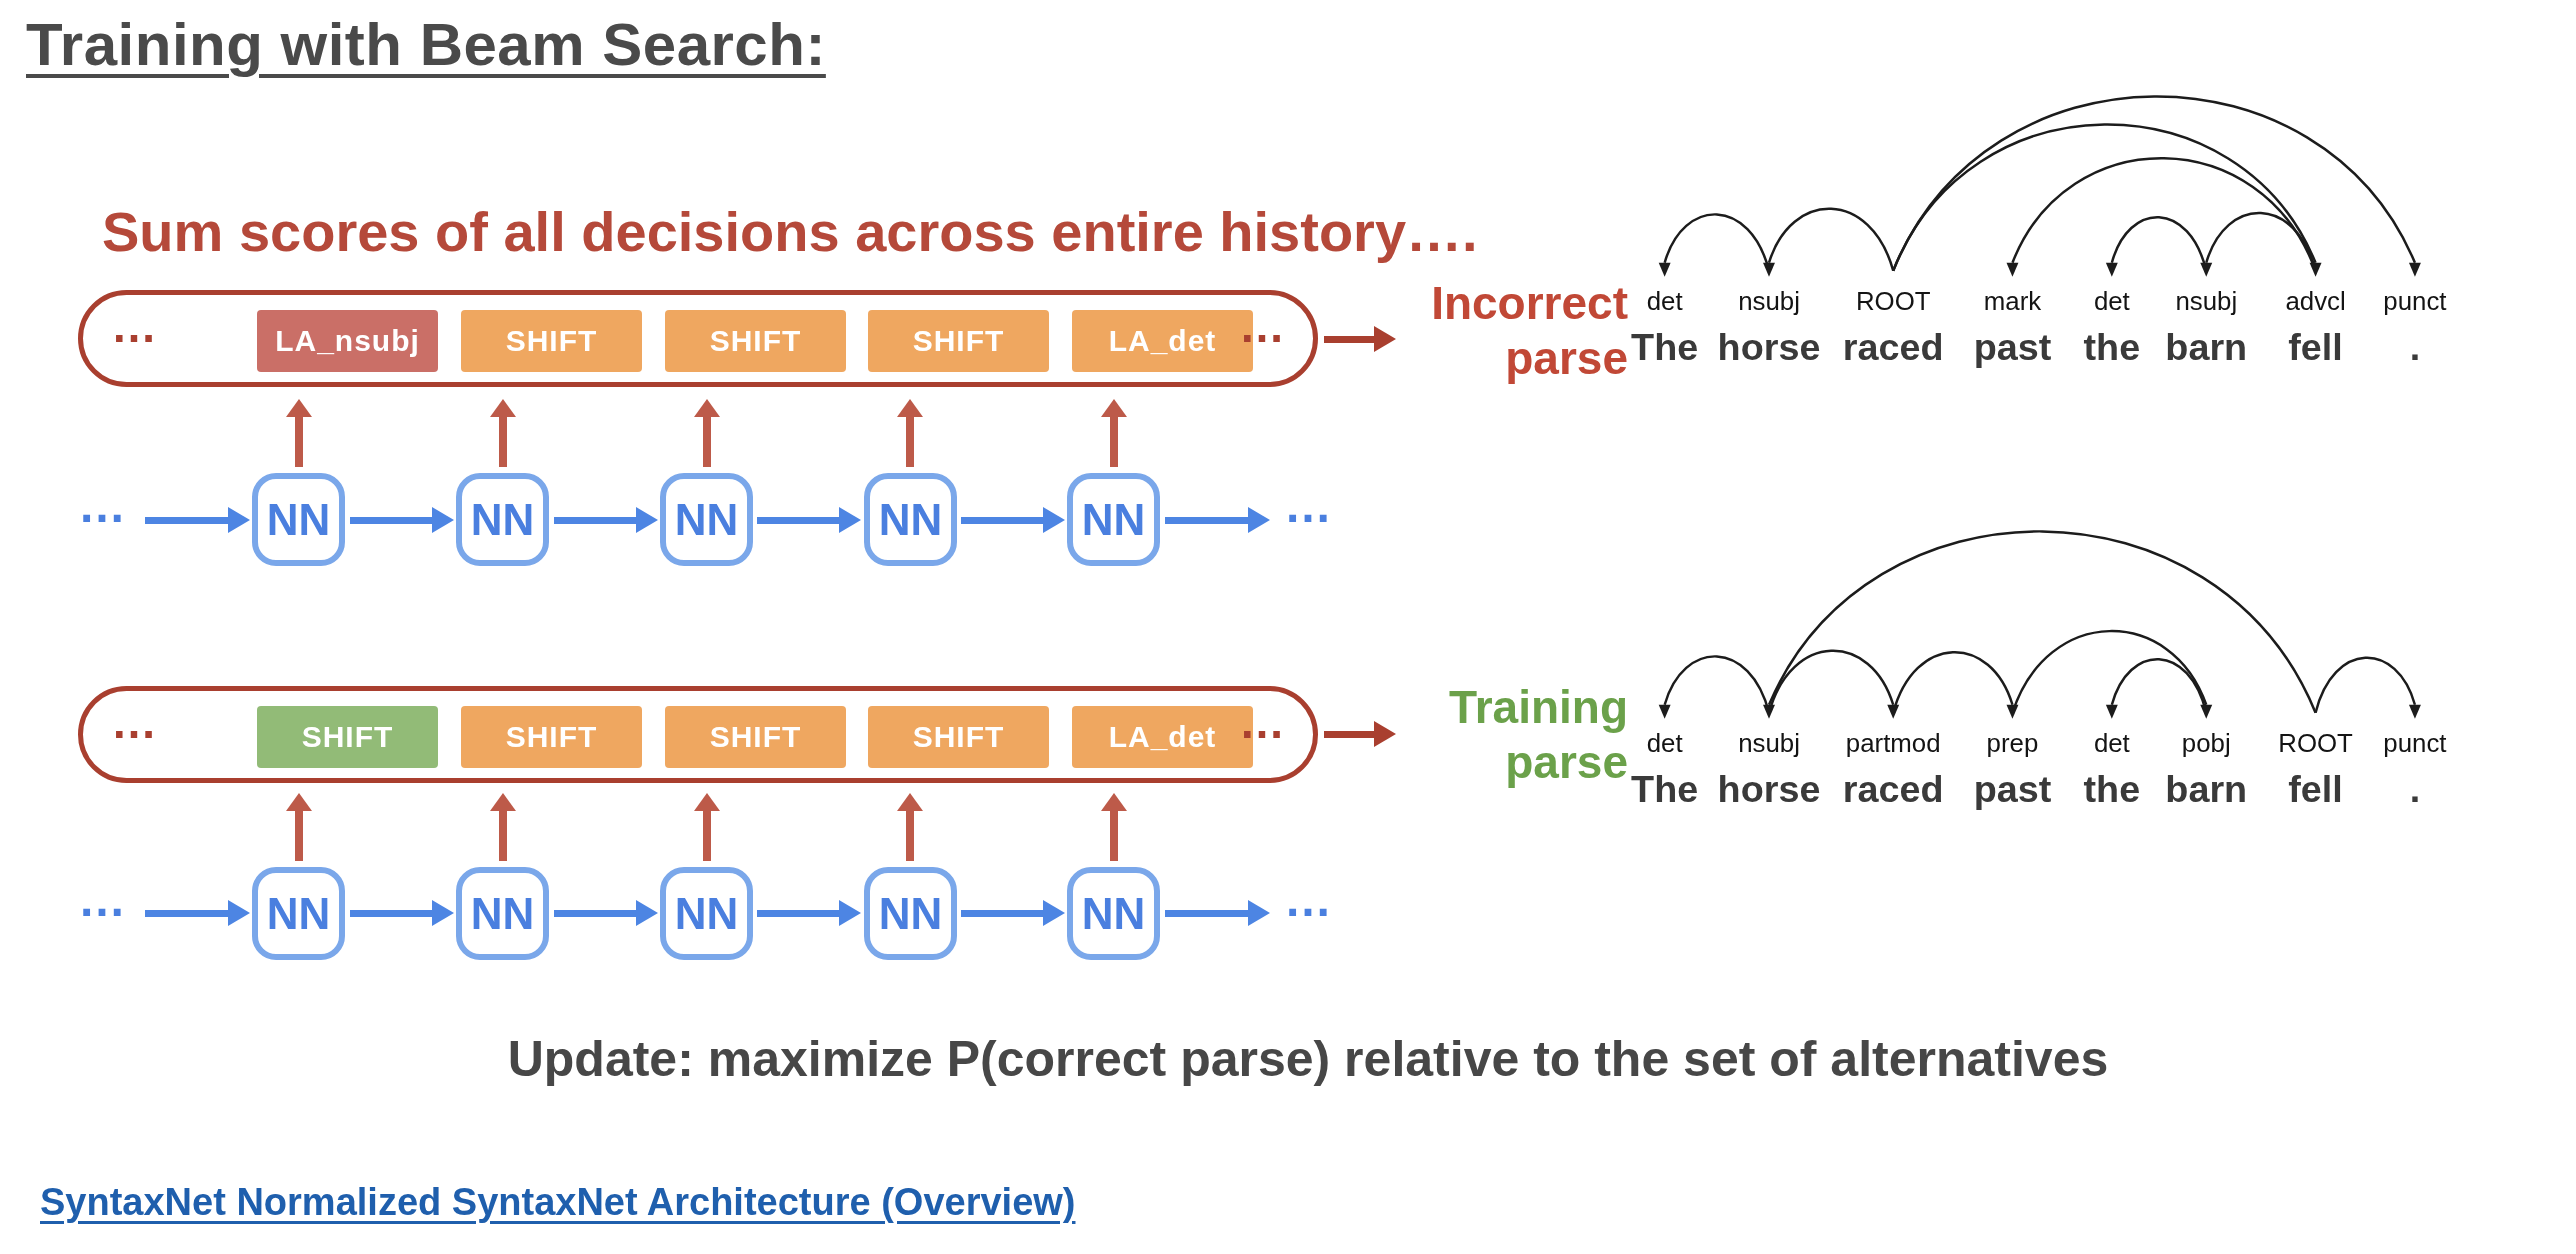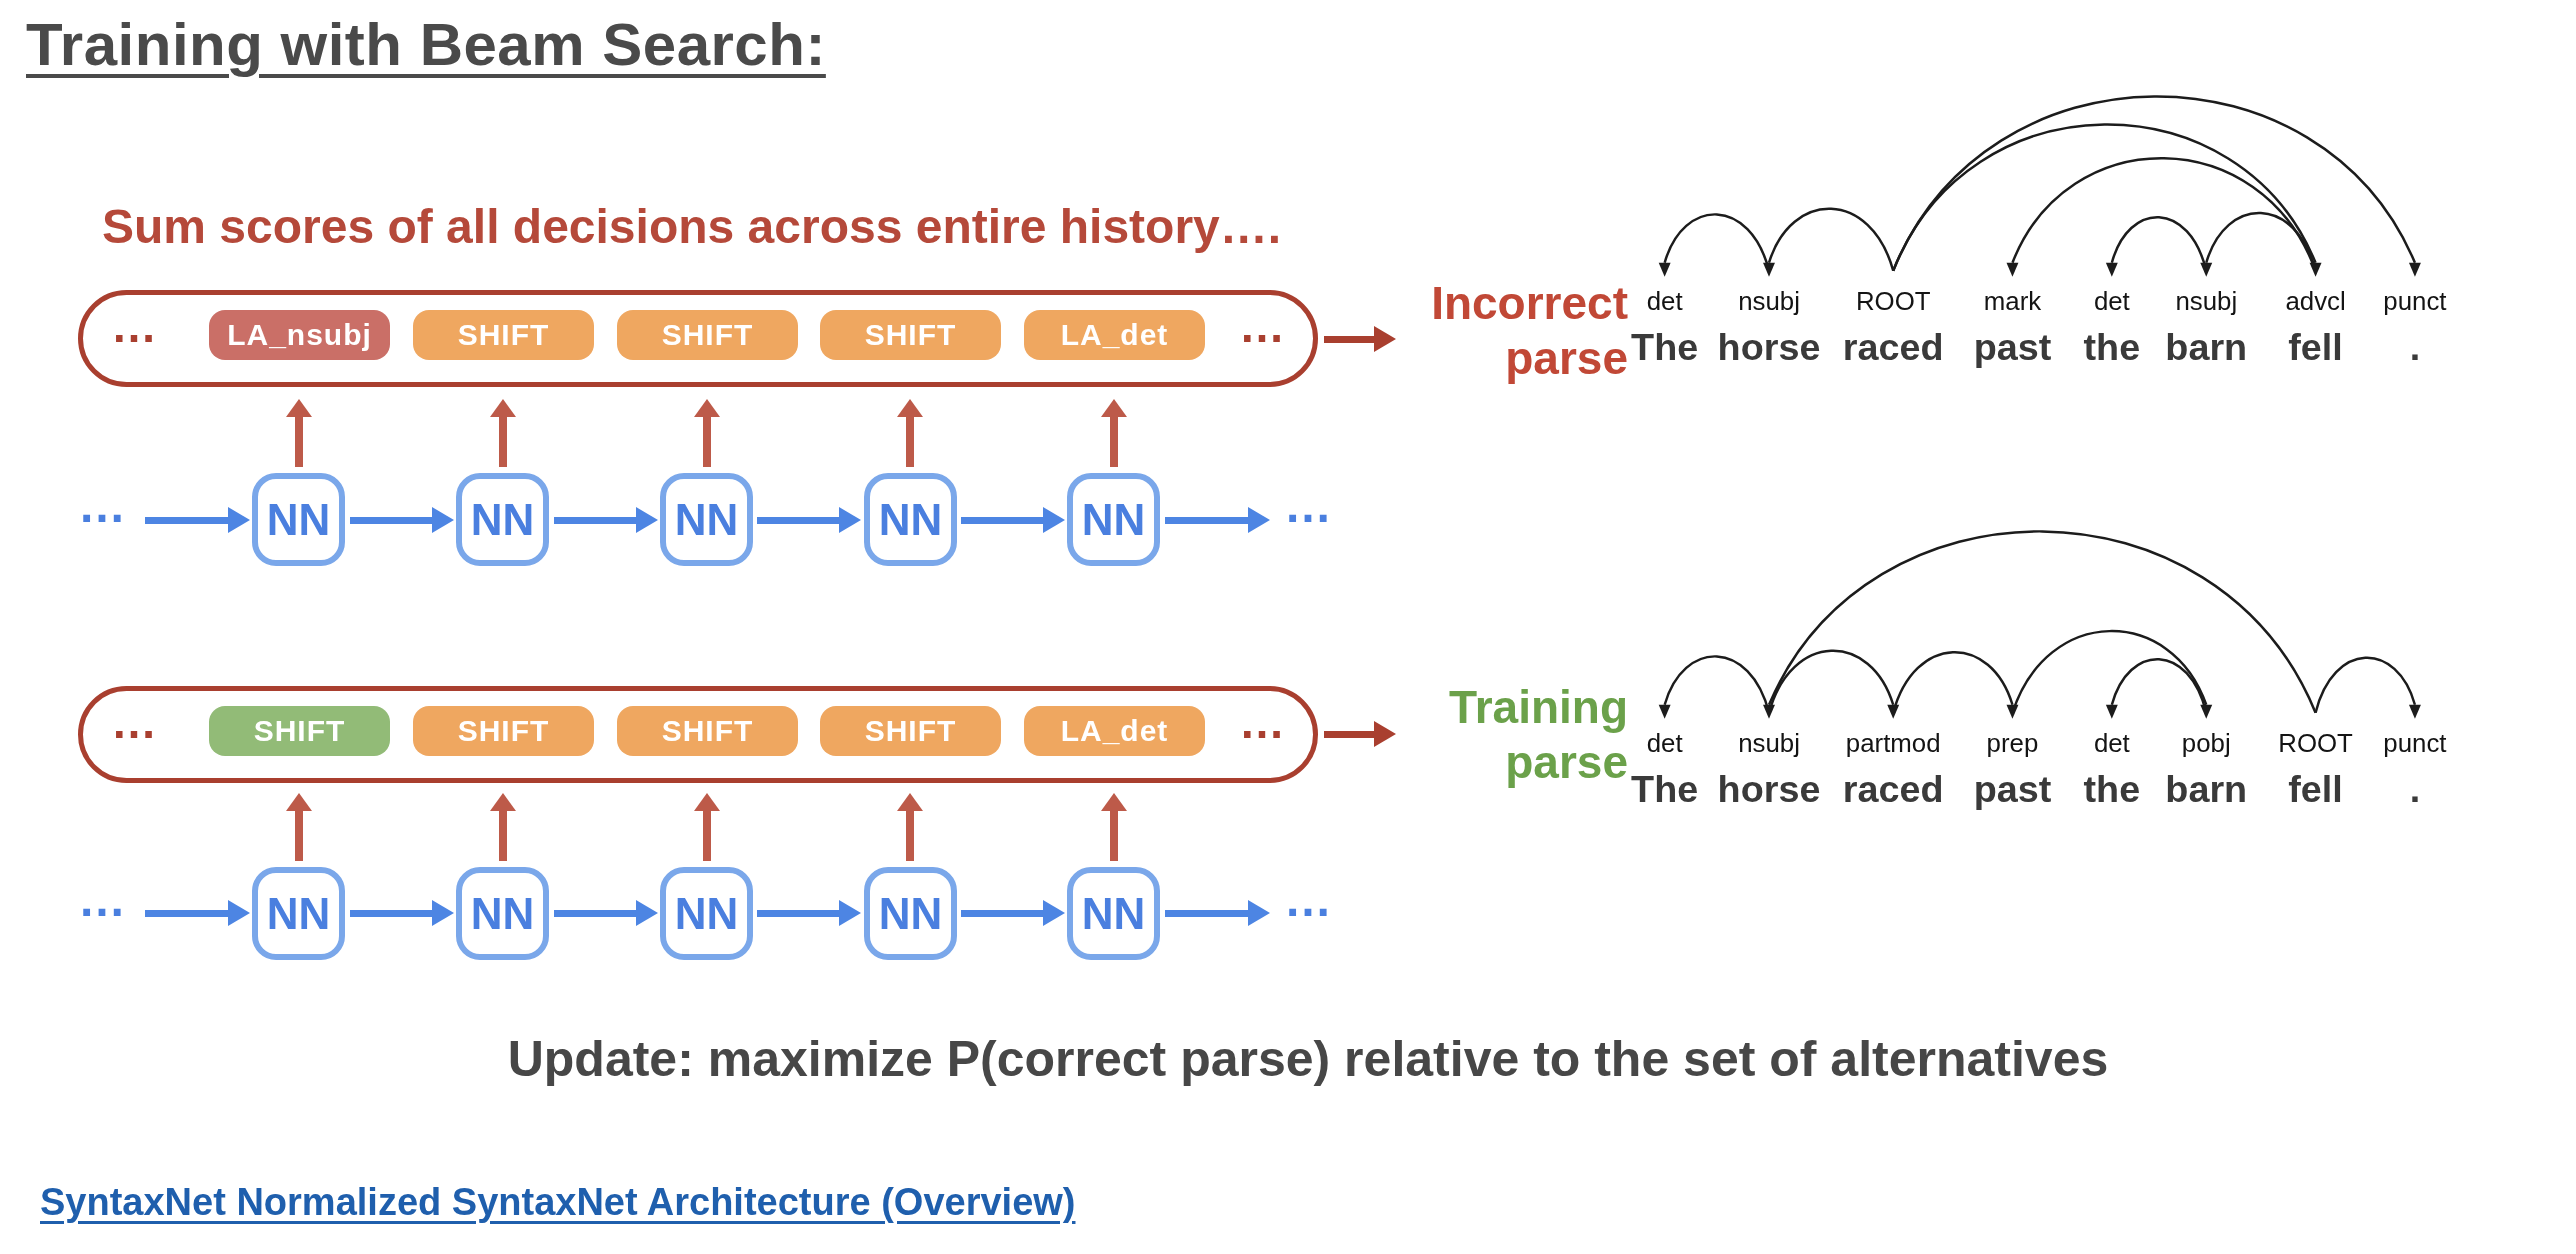--- a/index.html
+++ b/index.html
@@ -4,32 +4,32 @@
 <style>
   html,body{margin:0;padding:0;background:#ffffff;}
   body{width:2576px;height:1254px;position:relative;overflow:hidden;
        font-family:"Liberation Sans",sans-serif;}
   .slide{position:absolute;inset:0;padding-left:8px;}
 
   
   .title{position:absolute;left:26px;top:10px;font-size:60px;font-weight:bold;
          color:#4a4a4a;text-decoration:underline;text-decoration-thickness:4px;
          text-underline-offset:9px;letter-spacing:0.5px;}
-  .subtitle{position:absolute;left:102px;top:199px;font-size:48px;font-weight:600;
+  .subtitle{position:absolute;left:102px;top:199px;font-size:56px;font-weight:600;
             color:#b5493a;}
 
   
   .pill{position:absolute;left:78px;width:1240px;height:97px;
         border:5px solid #a93f2f;border-radius:49px;box-sizing:border-box;}
   .pdots{position:absolute;top:8px;font-size:46px;line-height:1;font-weight:bold;color:#a93f2f;}
   .pdots.left{left:28px;}
   .pdots.right{right:28px;}
-  .dbox{position:absolute;top:15px;width:181px;height:50px;border-radius:16px;
+  .dbox{position:absolute;top:15px;width:181px;height:62px;border-radius:4px;
         color:#ffffff;font-size:30px;font-weight:bold;letter-spacing:1px;
-        display:flex;align-items:center;justify-content:center;}
+        display:flex;align-items:center;justify-content:center;margin-left:48px;}
   .dbox.shift{background:#efa760;}
   .dbox.wrong{background:#ca6f67;}
   .dbox.right{background:#92bb77;}
 
   
   .harrow{position:absolute;height:7px;}
   .harrow::after{content:"";position:absolute;left:100%;top:-10px;
         border-top:13px solid transparent;border-bottom:13px solid transparent;
         border-left:22px solid;}
   .harrow.red{background:#a93f2f;}

